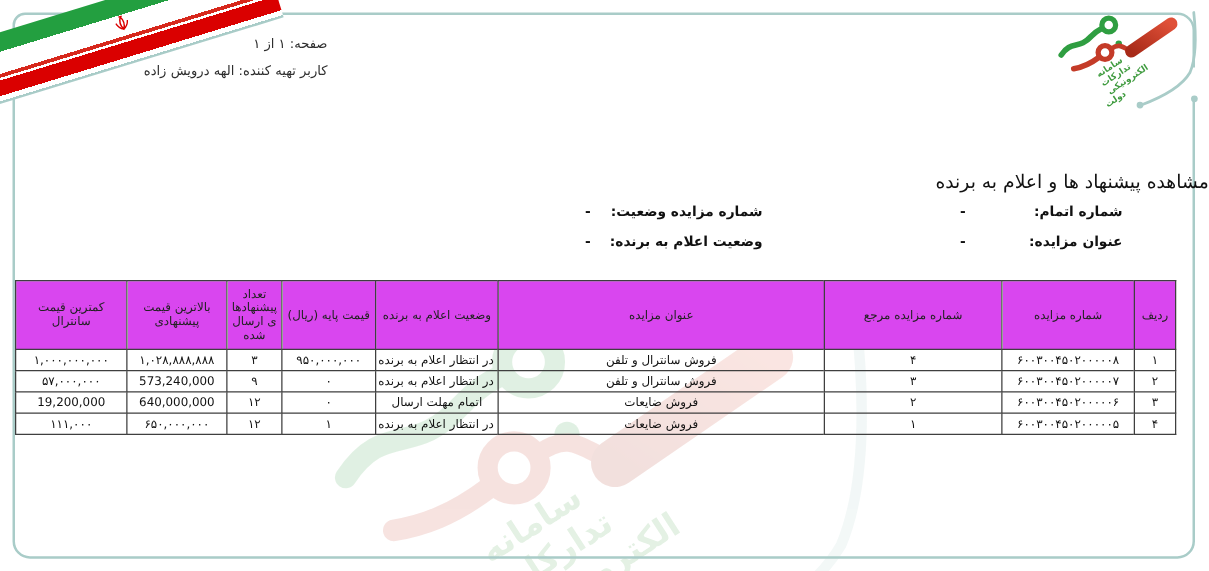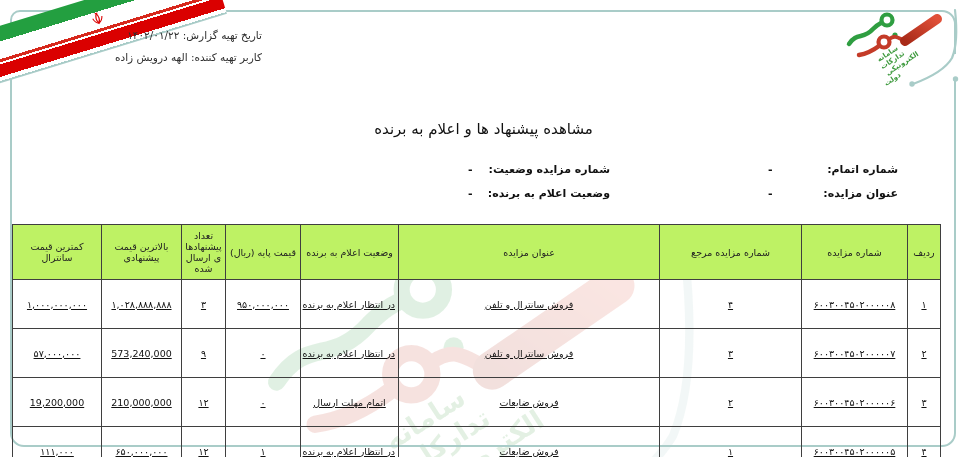--- a/index.html
+++ b/index.html
@@ -27,43 +27,43 @@
 
   
   .logo-patch{position:absolute;left:951px;top:56px;width:9px;height:23px;background:#fff;z-index:2;}
   .logo{position:absolute;left:833px;top:4px;width:132px;height:106px;z-index:3;}
 
   
   .watermark{position:absolute;left:215px;top:228px;width:508px;height:408px;
              opacity:.14;z-index:0;pointer-events:none;}
 
   
-  .title{position:absolute;top:120px;left:0;width:967px;text-align:center;
+  .title{position:absolute;top:136px;left:0;width:967px;
          direction:rtl;font-size:15px;color:#111;z-index:5;}
 
   
   .meta-pair{position:absolute;direction:rtl;display:flex;
              justify-content:space-between;font-size:11px;font-weight:bold;
              color:#111;z-index:5;}
   .mp-1{top:163px;right:69px;width:130px;}
   .mp-2{top:163px;right:357px;width:142px;}
   .mp-3{top:187px;right:69px;width:130px;}
   .mp-4{top:187px;right:357px;width:142px;}
   .meta-pair .val{font-weight:bold;}
 
   
   table.bids{position:absolute;left:12px;top:224px;width:928px;z-index:1;
              border-collapse:collapse;table-layout:fixed;direction:rtl;
              font-size:9.5px;background:transparent;}
   table.bids th,table.bids td{border:1px solid #3f3f3f;overflow:hidden;}
-  table.bids th{background:#bef264;height:52px;font-weight:normal;
+  table.bids th{background:#d946ef;height:52px;font-weight:normal;
                 font-size:9.5px;color:#222;text-align:center;vertical-align:middle;
                 padding:1px 2px;}
   table.bids td{height:16px;text-align:center;vertical-align:middle;
-                white-space:nowrap;padding:16px 3px;background:transparent;color:#111;text-decoration:underline;}
+                white-space:nowrap;padding:0 3px;background:transparent;color:#111;}
 </style>
 </head>
 <body>
 
 <svg width="0" height="0" style="position:absolute">
   <defs>
     <linearGradient id="rg" x1="0" y1="1" x2="1" y2="0">
       <stop offset="0" stop-color="#a82a18"></stop>
         <stop offset="1" stop-color="#e05038"></stop>
     </linearGradient>
@@ -100,21 +100,21 @@
 
 <div class="flag">
   <svg class="emblem" viewBox="0 0 14 14">
     <path d="M7 1.5 C5.2 4.5 5.2 8.5 7 11.5 C8.8 8.5 8.8 4.5 7 1.5" fill="none" stroke="#da0000" stroke-width="1.2"></path>
     <path d="M2.2 5.5 C3 8.8 4.8 10.6 7 11.5 M11.8 5.5 C11 8.8 9.2 10.6 7 11.5" fill="none" stroke="#da0000" stroke-width="1.1"></path>
     <path d="M5.6 1.2 L8.4 1.2" stroke="#da0000" stroke-width="1"></path>
   </svg>
 </div>
 
 <div class="hdr-info">
-  <div>تاریخ تهیه گزارش: ۱۴۰۲/۰۱/۲۲</div>
+  <div>صفحه: ۱ از  ۱</div>
   <div>کاربر تهیه کننده: الهه درویش زاده</div>
 </div>
 
 <div class="logo-patch"></div>
 
 <svg class="logo" viewBox="0 0 132 106">
   <rect x="117" y="50" width="12" height="26" fill="#ffffff"></rect>
   <use href="#setad-logo"></use>
 </svg>
 
@@ -186,21 +186,21 @@
       <td>۵۷,۰۰۰,۰۰۰</td>
     </tr>
     <tr>
       <td>۳</td>
       <td>۶۰۰۳۰۰۴۵۰۲۰۰۰۰۰۶</td>
       <td>۲</td>
       <td>فروش ضایعات</td>
       <td>اتمام مهلت ارسال</td>
       <td>۰</td>
       <td>۱۲</td>
-      <td>210,000,000</td>
+      <td>640,000,000</td>
       <td>19,200,000</td>
     </tr>
     <tr>
       <td>۴</td>
       <td>۶۰۰۳۰۰۴۵۰۲۰۰۰۰۰۵</td>
       <td>۱</td>
       <td>فروش ضایعات</td>
       <td>در انتظار اعلام به برنده</td>
       <td>۱</td>
       <td>۱۲</td>

